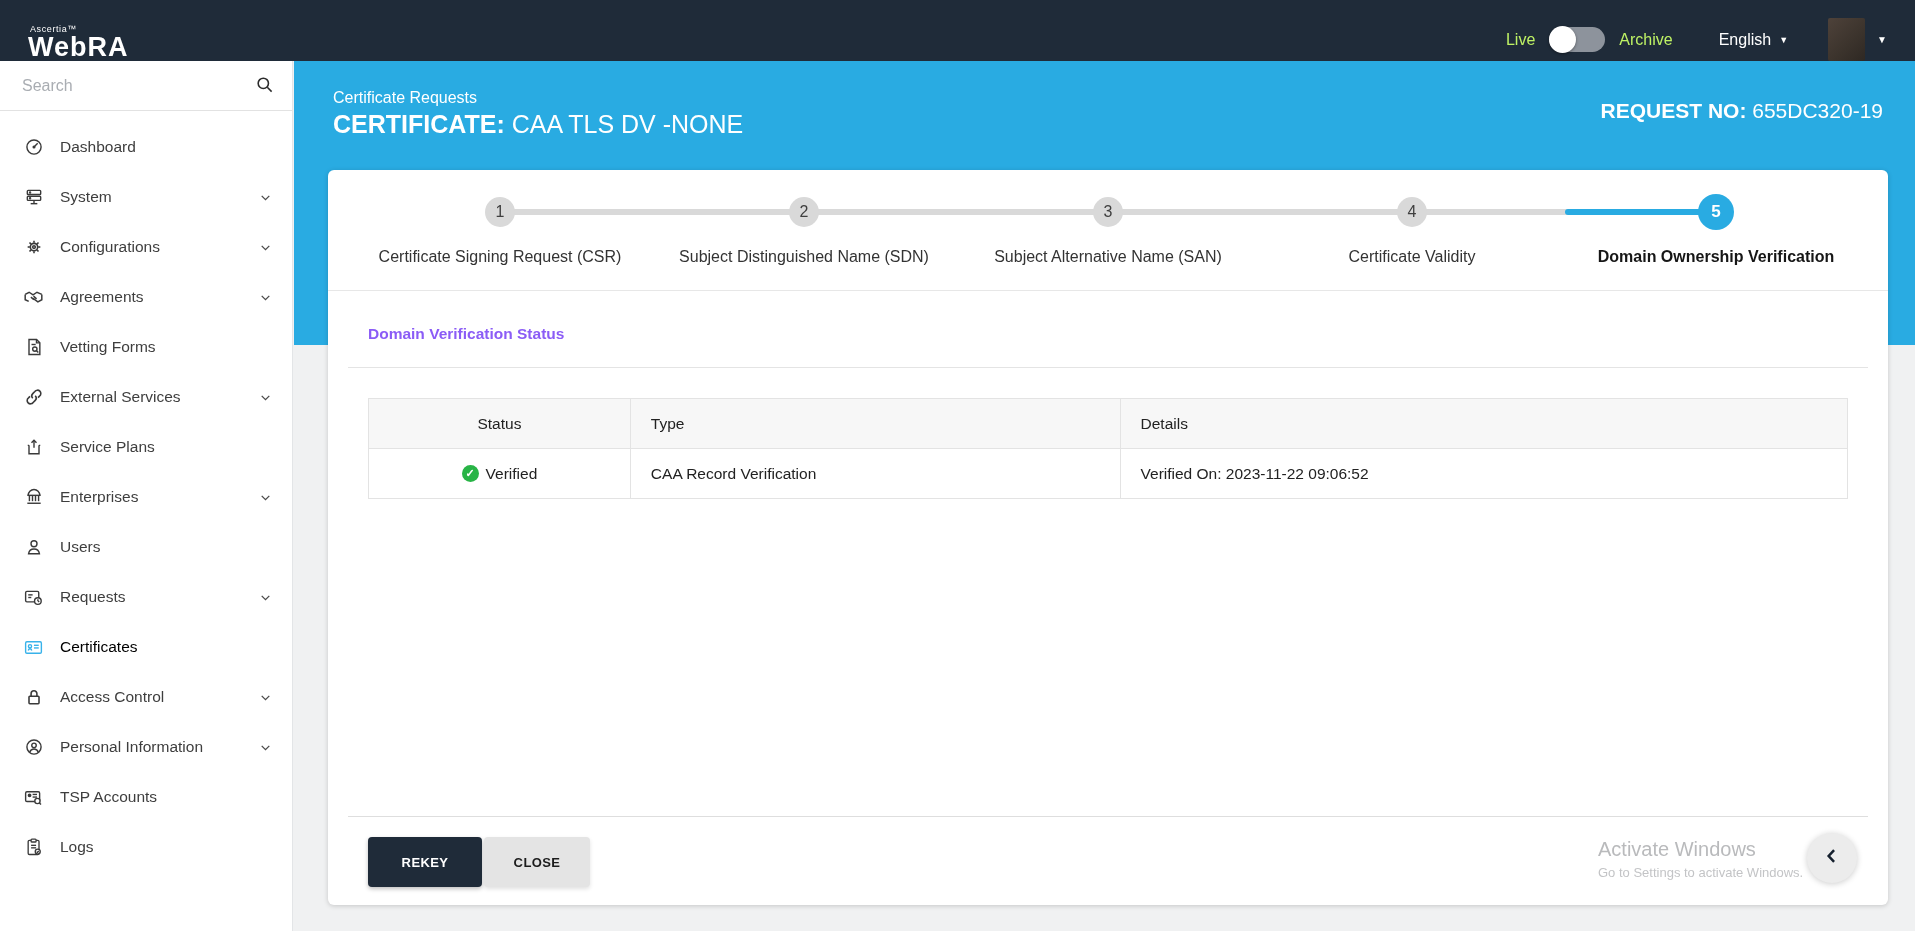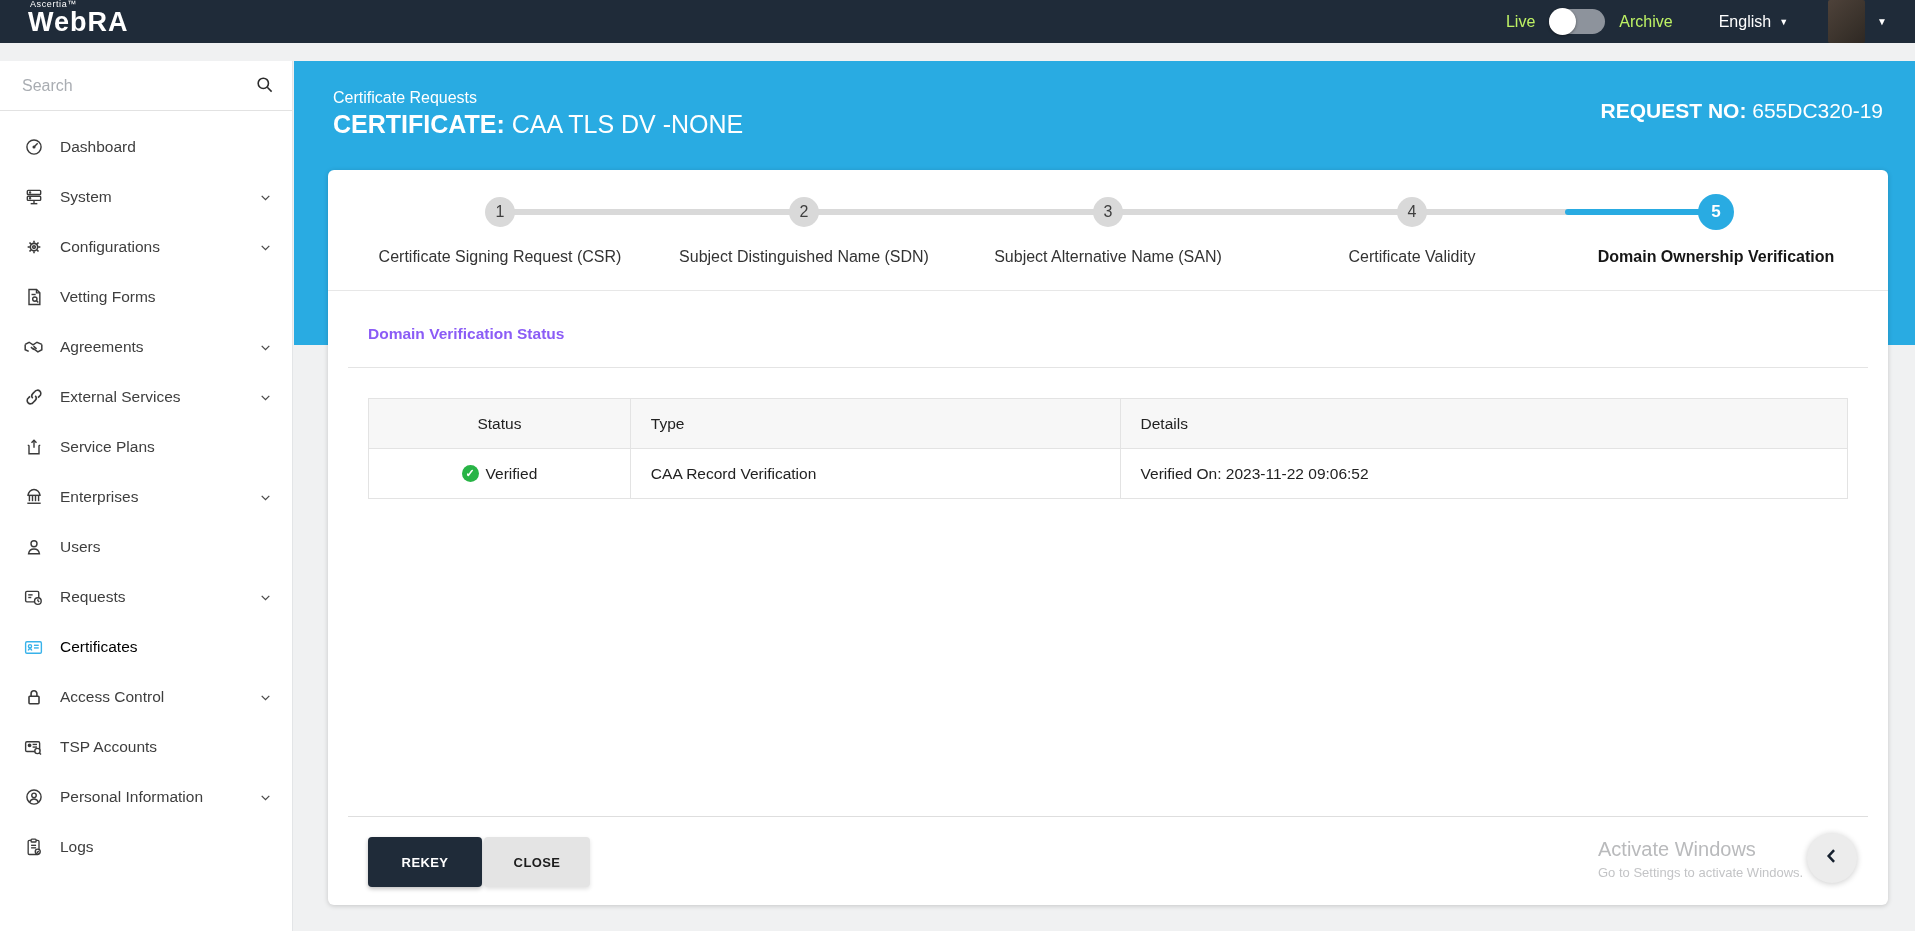--- a/index.html
+++ b/index.html
@@ -1,20 +1,20 @@
 <!DOCTYPE html>
 <html><head>
 <meta charset="utf-8">
 <style>
   * { margin:0; padding:0; box-sizing:border-box; }
   body { font-family:"Liberation Sans", sans-serif; background:#dfe1e3; }
   .screen { position:relative; width:1915px; height:931px; background:#f0f1f2; overflow:hidden; }
 
   
-  .topbar { position:absolute; top:0; left:0; width:1915px; height:43px; background:#1f2b39; display:flex; align-items:flex-start; padding:0 28px; color:#fff; z-index:30; }
+  .topbar { position:absolute; top:0; left:0; width:1915px; height:61px; background:#1f2b39; display:flex; align-items:flex-end; padding:0 28px; color:#fff; z-index:30; }
   .brand { line-height:1; cursor:pointer; }
   .brand .co { font-size:9px; letter-spacing:.6px; display:block; margin-left:2px; }
   .brand .prod { font-size:27px; font-weight:bold; letter-spacing:1px; }
   .topbar-right { margin-left:auto; display:flex; align-items:center; }
   .mode-label { font-size:16px; color:#bef264; }
   .toggle { position:relative; width:56px; height:25px; border-radius:13px; background:#8d939c; margin:0 14px; cursor:pointer; }
   .toggle .knob { position:absolute; left:0px; top:-1px; width:27px; height:27px; border-radius:50%; background:#fff; box-shadow:0 1px 3px rgba(0,0,0,.4); }
   .lang { display:flex; align-items:center; margin-left:46px; font-size:16px; cursor:pointer; }
   .caret { font-size:9px; margin-left:8px; }
   .avatar-wrap { display:flex; align-items:center; margin-left:40px; cursor:pointer; }
@@ -169,46 +169,46 @@
         <span class="lbl">Configurations</span>
         <span class="chev">
             <svg width="13" height="13" viewBox="0 0 24 24" fill="none" stroke="currentColor" stroke-width="2.4">
               <polyline points="5 9 12 16 19 9"></polyline>
             </svg>
           </span>
       </div>
 
       <div class="nav-item">
         <span class="ic">
+            <svg width="21" height="21" viewBox="0 0 24 24" fill="none" stroke="currentColor" stroke-width="1.7">
+              <path d="M2.5 8.5l4.5-2.5 4.5 3 4.5-3 5.5 2.5"></path>
+              <path d="M2.5 8.5v6l4 2"></path>
+              <path d="M21.5 8.5v6l-4.5 2.5-5.5-4"></path>
+              <path d="M9 11.5l3.5 3M12 10.5l3.5 3"></path>
+            </svg>
+          </span>
+        <span class="lbl">Agreements</span>
+        <span class="chev">
+            <svg width="13" height="13" viewBox="0 0 24 24" fill="none" stroke="currentColor" stroke-width="2.4">
+              <polyline points="5 9 12 16 19 9"></polyline>
+            </svg>
+          </span>
+      </div>
+
+      <div class="nav-item">
+        <span class="ic">
             <svg width="20" height="20" viewBox="0 0 24 24" fill="none" stroke="currentColor" stroke-width="1.7">
               <path d="M6 3h9l4 4v14H6z"></path>
               <path d="M15 3v4h4"></path>
               <line x1="9" y1="9" x2="14" y2="9"></line>
               <circle cx="13" cy="14.5" r="2.6"></circle>
               <line x1="15" y1="16.5" x2="17.2" y2="18.7"></line>
             </svg>
           </span>
         <span class="lbl">Vetting Forms</span>
-      </div>
-
-      <div class="nav-item">
-        <span class="ic">
-            <svg width="21" height="21" viewBox="0 0 24 24" fill="none" stroke="currentColor" stroke-width="1.7">
-              <path d="M2.5 8.5l4.5-2.5 4.5 3 4.5-3 5.5 2.5"></path>
-              <path d="M2.5 8.5v6l4 2"></path>
-              <path d="M21.5 8.5v6l-4.5 2.5-5.5-4"></path>
-              <path d="M9 11.5l3.5 3M12 10.5l3.5 3"></path>
-            </svg>
-          </span>
-        <span class="lbl">Agreements</span>
-        <span class="chev">
-            <svg width="13" height="13" viewBox="0 0 24 24" fill="none" stroke="currentColor" stroke-width="2.4">
-              <polyline points="5 9 12 16 19 9"></polyline>
-            </svg>
-          </span>
       </div>
 
       <div class="nav-item">
         <span class="ic">
             <svg width="20" height="20" viewBox="0 0 24 24" fill="none" stroke="currentColor" stroke-width="1.9">
               <path d="M10.5 13.5a4 4 0 0 1 0-5.6l2.5-2.5a4 4 0 1 1 5.6 5.6l-1.8 1.8"></path>
               <path d="M13.5 10.5a4 4 0 0 1 0 5.6l-2.5 2.5a4 4 0 1 1-5.6-5.6l1.8-1.8"></path>
             </svg>
           </span>
         <span class="lbl">External Services</span>
@@ -303,46 +303,46 @@
         <span class="lbl">Access Control</span>
         <span class="chev">
             <svg width="13" height="13" viewBox="0 0 24 24" fill="none" stroke="currentColor" stroke-width="2.4">
               <polyline points="5 9 12 16 19 9"></polyline>
             </svg>
           </span>
       </div>
 
       <div class="nav-item">
         <span class="ic">
+            <svg width="20" height="20" viewBox="0 0 24 24" fill="none" stroke="currentColor" stroke-width="1.7">
+              <circle cx="12" cy="12" r="8.5"></circle>
+              <circle cx="12" cy="10" r="2.7"></circle>
+              <path d="M6.8 18.2c.9-2.5 2.9-3.8 5.2-3.8s4.3 1.3 5.2 3.8"></path>
+            </svg>
+          </span>
+        <span class="lbl">Personal Information</span>
+        <span class="chev">
+            <svg width="13" height="13" viewBox="0 0 24 24" fill="none" stroke="currentColor" stroke-width="2.4">
+              <polyline points="5 9 12 16 19 9"></polyline>
+            </svg>
+          </span>
+      </div>
+
+      <div class="nav-item">
+        <span class="ic">
             <svg width="21" height="21" viewBox="0 0 24 24" fill="none" stroke="currentColor" stroke-width="1.6">
               <rect x="3" y="5.5" width="16" height="11" rx="1.5"></rect>
               <circle cx="7.5" cy="9.5" r="1.4" fill="currentColor"></circle>
               <line x1="11" y1="8.5" x2="16" y2="8.5"></line>
               <line x1="11" y1="11.5" x2="16" y2="11.5"></line>
               <circle cx="16.5" cy="16" r="3" fill="#fff"></circle>
               <line x1="18.7" y1="18.2" x2="20.6" y2="20.1"></line>
             </svg>
           </span>
         <span class="lbl">TSP Accounts</span>
-      </div>
-
-      <div class="nav-item">
-        <span class="ic">
-            <svg width="20" height="20" viewBox="0 0 24 24" fill="none" stroke="currentColor" stroke-width="1.7">
-              <circle cx="12" cy="12" r="8.5"></circle>
-              <circle cx="12" cy="10" r="2.7"></circle>
-              <path d="M6.8 18.2c.9-2.5 2.9-3.8 5.2-3.8s4.3 1.3 5.2 3.8"></path>
-            </svg>
-          </span>
-        <span class="lbl">Personal Information</span>
-        <span class="chev">
-            <svg width="13" height="13" viewBox="0 0 24 24" fill="none" stroke="currentColor" stroke-width="2.4">
-              <polyline points="5 9 12 16 19 9"></polyline>
-            </svg>
-          </span>
       </div>
 
       <div class="nav-item">
         <span class="ic">
             <svg width="20" height="20" viewBox="0 0 24 24" fill="none" stroke="currentColor" stroke-width="1.6">
               <rect x="5" y="4" width="13" height="17" rx="1.5"></rect>
               <rect x="8.5" y="2.5" width="6" height="3.5" rx="1" fill="#fff"></rect>
               <line x1="8.5" y1="10" x2="14.5" y2="10"></line>
               <line x1="8.5" y1="13" x2="14.5" y2="13"></line>
               <circle cx="16.5" cy="17.5" r="3" fill="#fff"></circle>

